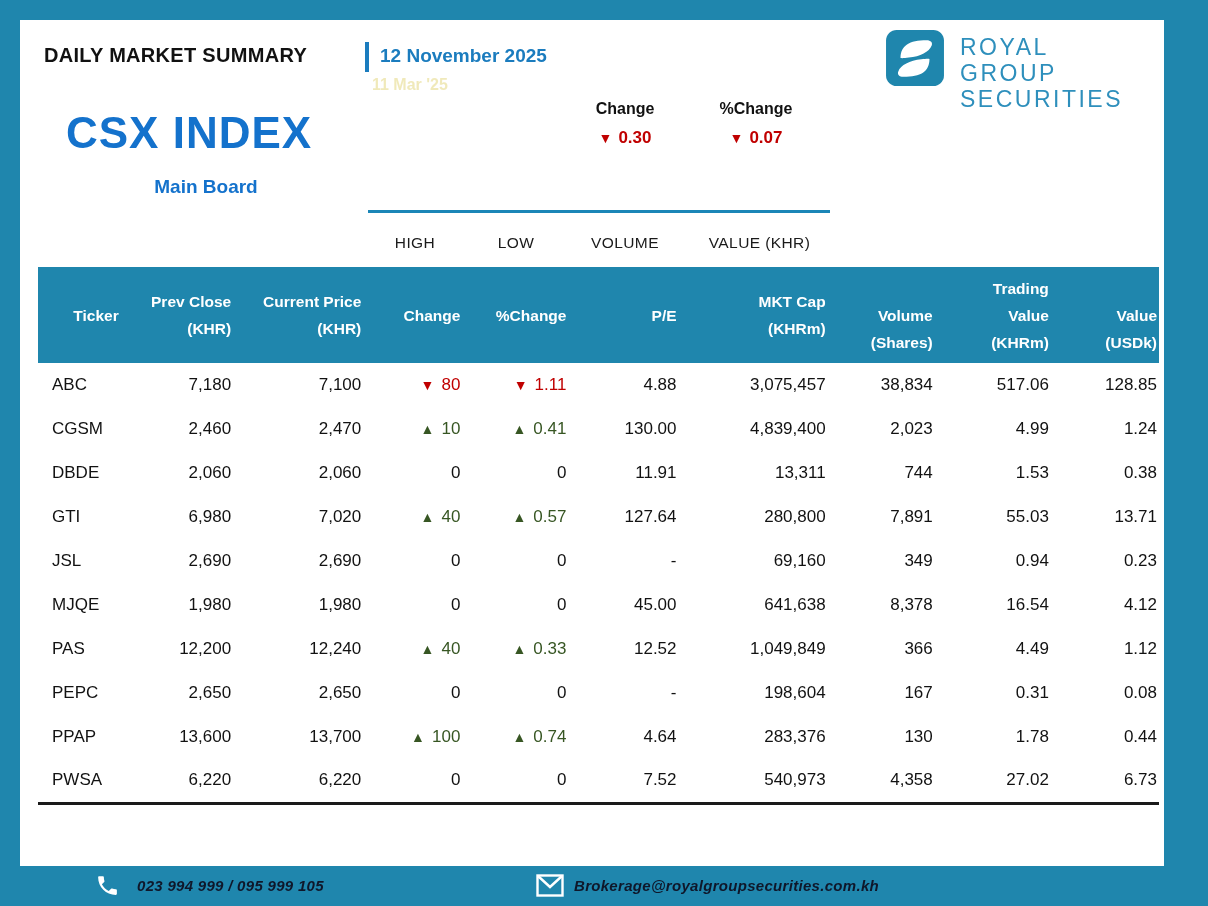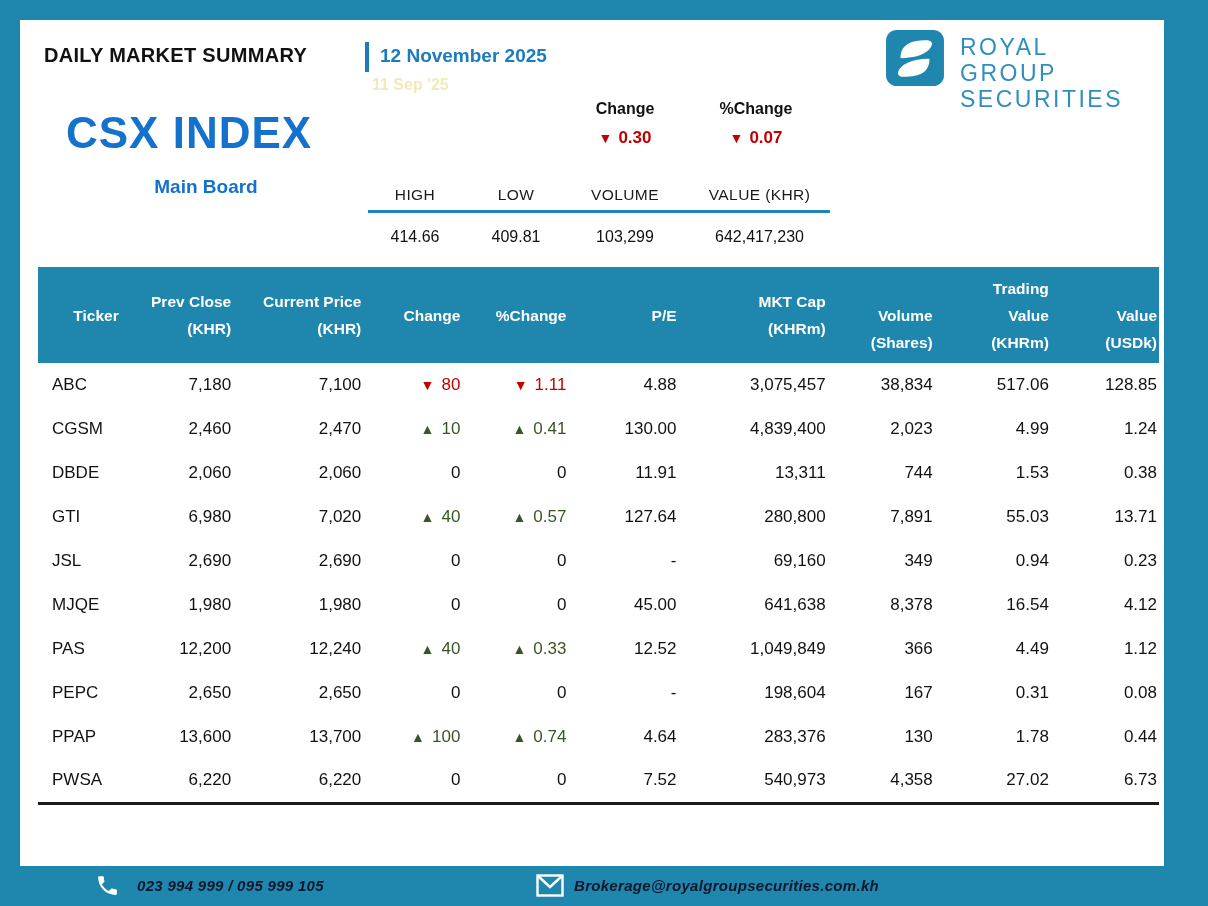--- a/index.html
+++ b/index.html
@@ -56,21 +56,21 @@
     font-size:28px; font-weight:bold; color:#000;
   }
   .chg-block { position:absolute; top:80px; width:124px; text-align:center; }
   .chg-block.c1 { left:543px; }
   .chg-block.c2 { left:674px; }
   .chg-label { font-size:16px; font-weight:bold; color:#111; }
   .chg-value { margin-top:10px; font-size:17px; font-weight:bold; color:#c00000; }
   .chg-value .tri { font-size:14px; margin-right:6px; }
 
   .stat-block { position:absolute; text-align:center; }
-  .stat-head { font-size:15.5px; color:#1a1a1a; letter-spacing:.4px; }
+  .stat-head { font-size:15.5px; color:#1a1a1a; letter-spacing:.4px;margin-top:48px; }
   .stat-val  { margin-top:24px; font-size:16px; color:#111; }
   .stat-hl   { position:absolute; left:348px; top:190px; width:462px; height:3px; background:#1b86b7; }
   .s1 { left:345px; top:166px; width:100px; }
   .s2 { left:446px; top:166px; width:100px; }
   .s3 { left:545px; top:166px; width:120px; }
   .s4 { left:657px; top:166px; width:165px; }
 
   
   .stock-table {
     position:absolute; left:18px; right:5px; top:247px;
@@ -107,21 +107,21 @@
   .ft-mail  { left:574px; }
 </style>
 </head>
 <body>
 
 <div class="content">
 
   <div class="doc-title">DAILY MARKET SUMMARY</div>
   <div class="title-sep"></div>
   <div class="doc-date">12 November 2025</div>
-  <div class="watermark">11 Sep '25</div>
+  <div class="watermark">11 Mar '25</div>
 
   <div class="logo-wrap">
     <svg class="logo-mark" viewBox="0 0 60 58">
       <rect x="0" y="0" width="60" height="58" rx="11" fill="#1f86ad"></rect>
       <path d="M15 29 C15 16 24 10.5 42 10.5 C46.5 10.5 48.5 13 47.3 16 C44.8 22.6 35.5 27.3 23.5 28.6 C19.5 29.1 16.2 29.3 15 29 Z" fill="#ffffff"></path>
       <path d="M45 30 C45 43 36 48.5 18 48.5 C13.5 48.5 11.5 46 12.7 43 C15.2 36.4 24.5 31.7 36.5 30.4 C40.5 29.9 43.8 29.7 45 30 Z" fill="#ffffff"></path>
     </svg>
     <div class="logo-text">ROYAL GROUP
 SECURITIES</div>
   </div>

